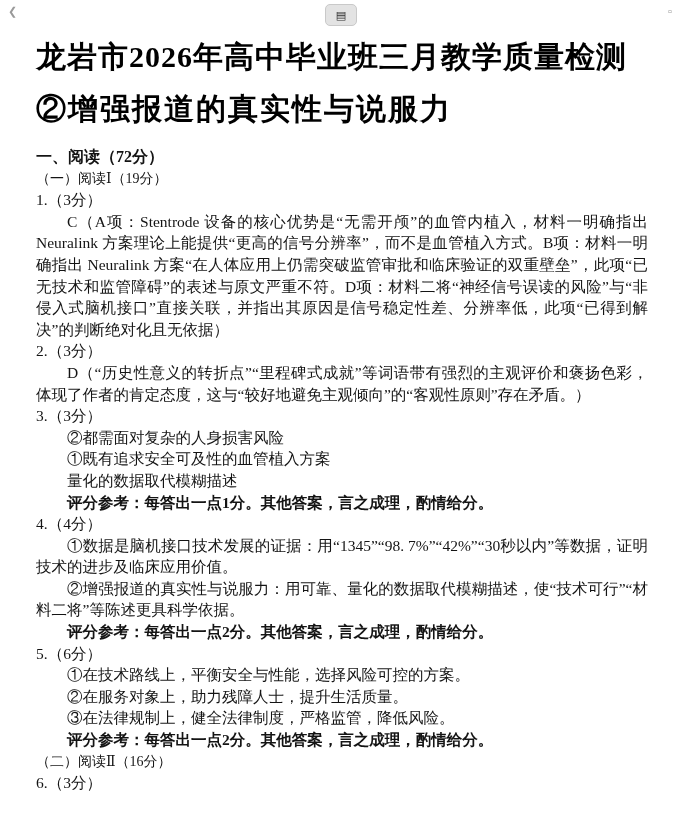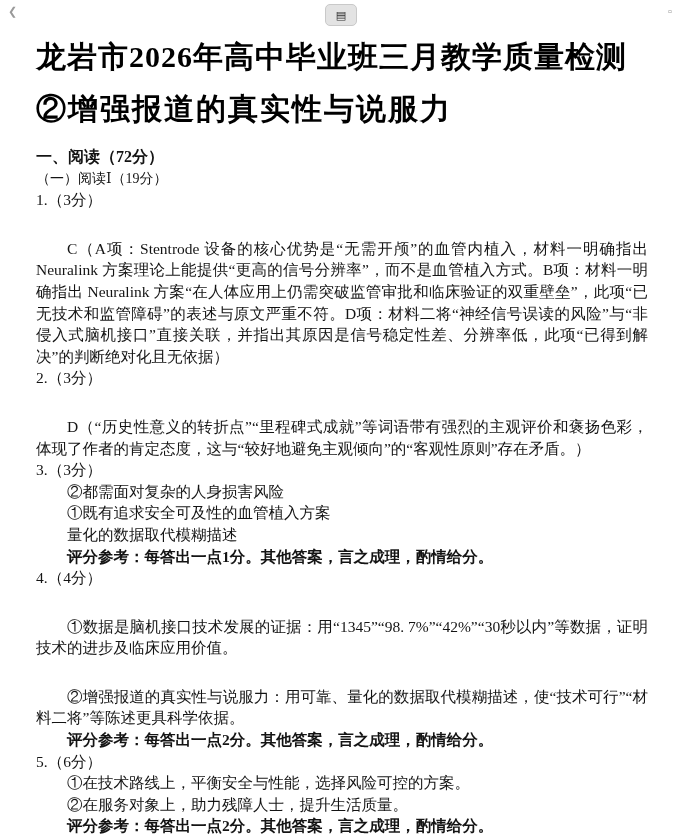--- a/index.html
+++ b/index.html
@@ -80,21 +80,20 @@
     font-size: 16px;
   }
   .blk.h2 {
     font-size: 14px;
   }
   .blk.qnum {
     
   }
   .blk.para {
     text-indent: 2em;
-    margin-top: 27px;
   }
   .blk.item {
     text-indent: 2em;
   }
   .blk.scoring {
     text-indent: 2em;
     font-weight: bold;
     font-family: Liberation Serif, serif;
   }
 </style>
@@ -125,17 +124,18 @@
     <div class="blk item">①既有追求安全可及性的血管植入方案</div>
     <div class="blk item">量化的数据取代模糊描述</div>
     <div class="blk scoring">评分参考：每答出一点1分。其他答案，言之成理，酌情给分。</div>
     <div class="blk qnum">4.（4分）</div>
     <div class="blk para">①数据是脑机接口技术发展的证据：用“1345”“98. 7%”“42%”“30秒以内”等数据，证明技术的进步及临床应用价值。</div>
     <div class="blk para">②增强报道的真实性与说服力：用可靠、量化的数据取代模糊描述，使“技术可行”“材料二将”等陈述更具科学依据。</div>
     <div class="blk scoring">评分参考：每答出一点2分。其他答案，言之成理，酌情给分。</div>
     <div class="blk qnum">5.（6分）</div>
     <div class="blk item">①在技术路线上，平衡安全与性能，选择风险可控的方案。</div>
     <div class="blk item">②在服务对象上，助力残障人士，提升生活质量。</div>
+    <div class="blk item">③在法律规制上，健全法律制度，严格监管，降低风险。</div>
     <div class="blk scoring">评分参考：每答出一点2分。其他答案，言之成理，酌情给分。</div>
     <div class="blk h2">（二）阅读Ⅱ（16分）</div>
     <div class="blk qnum">6.（3分）</div>
   </div>
 </div>
 
 </body></html>

